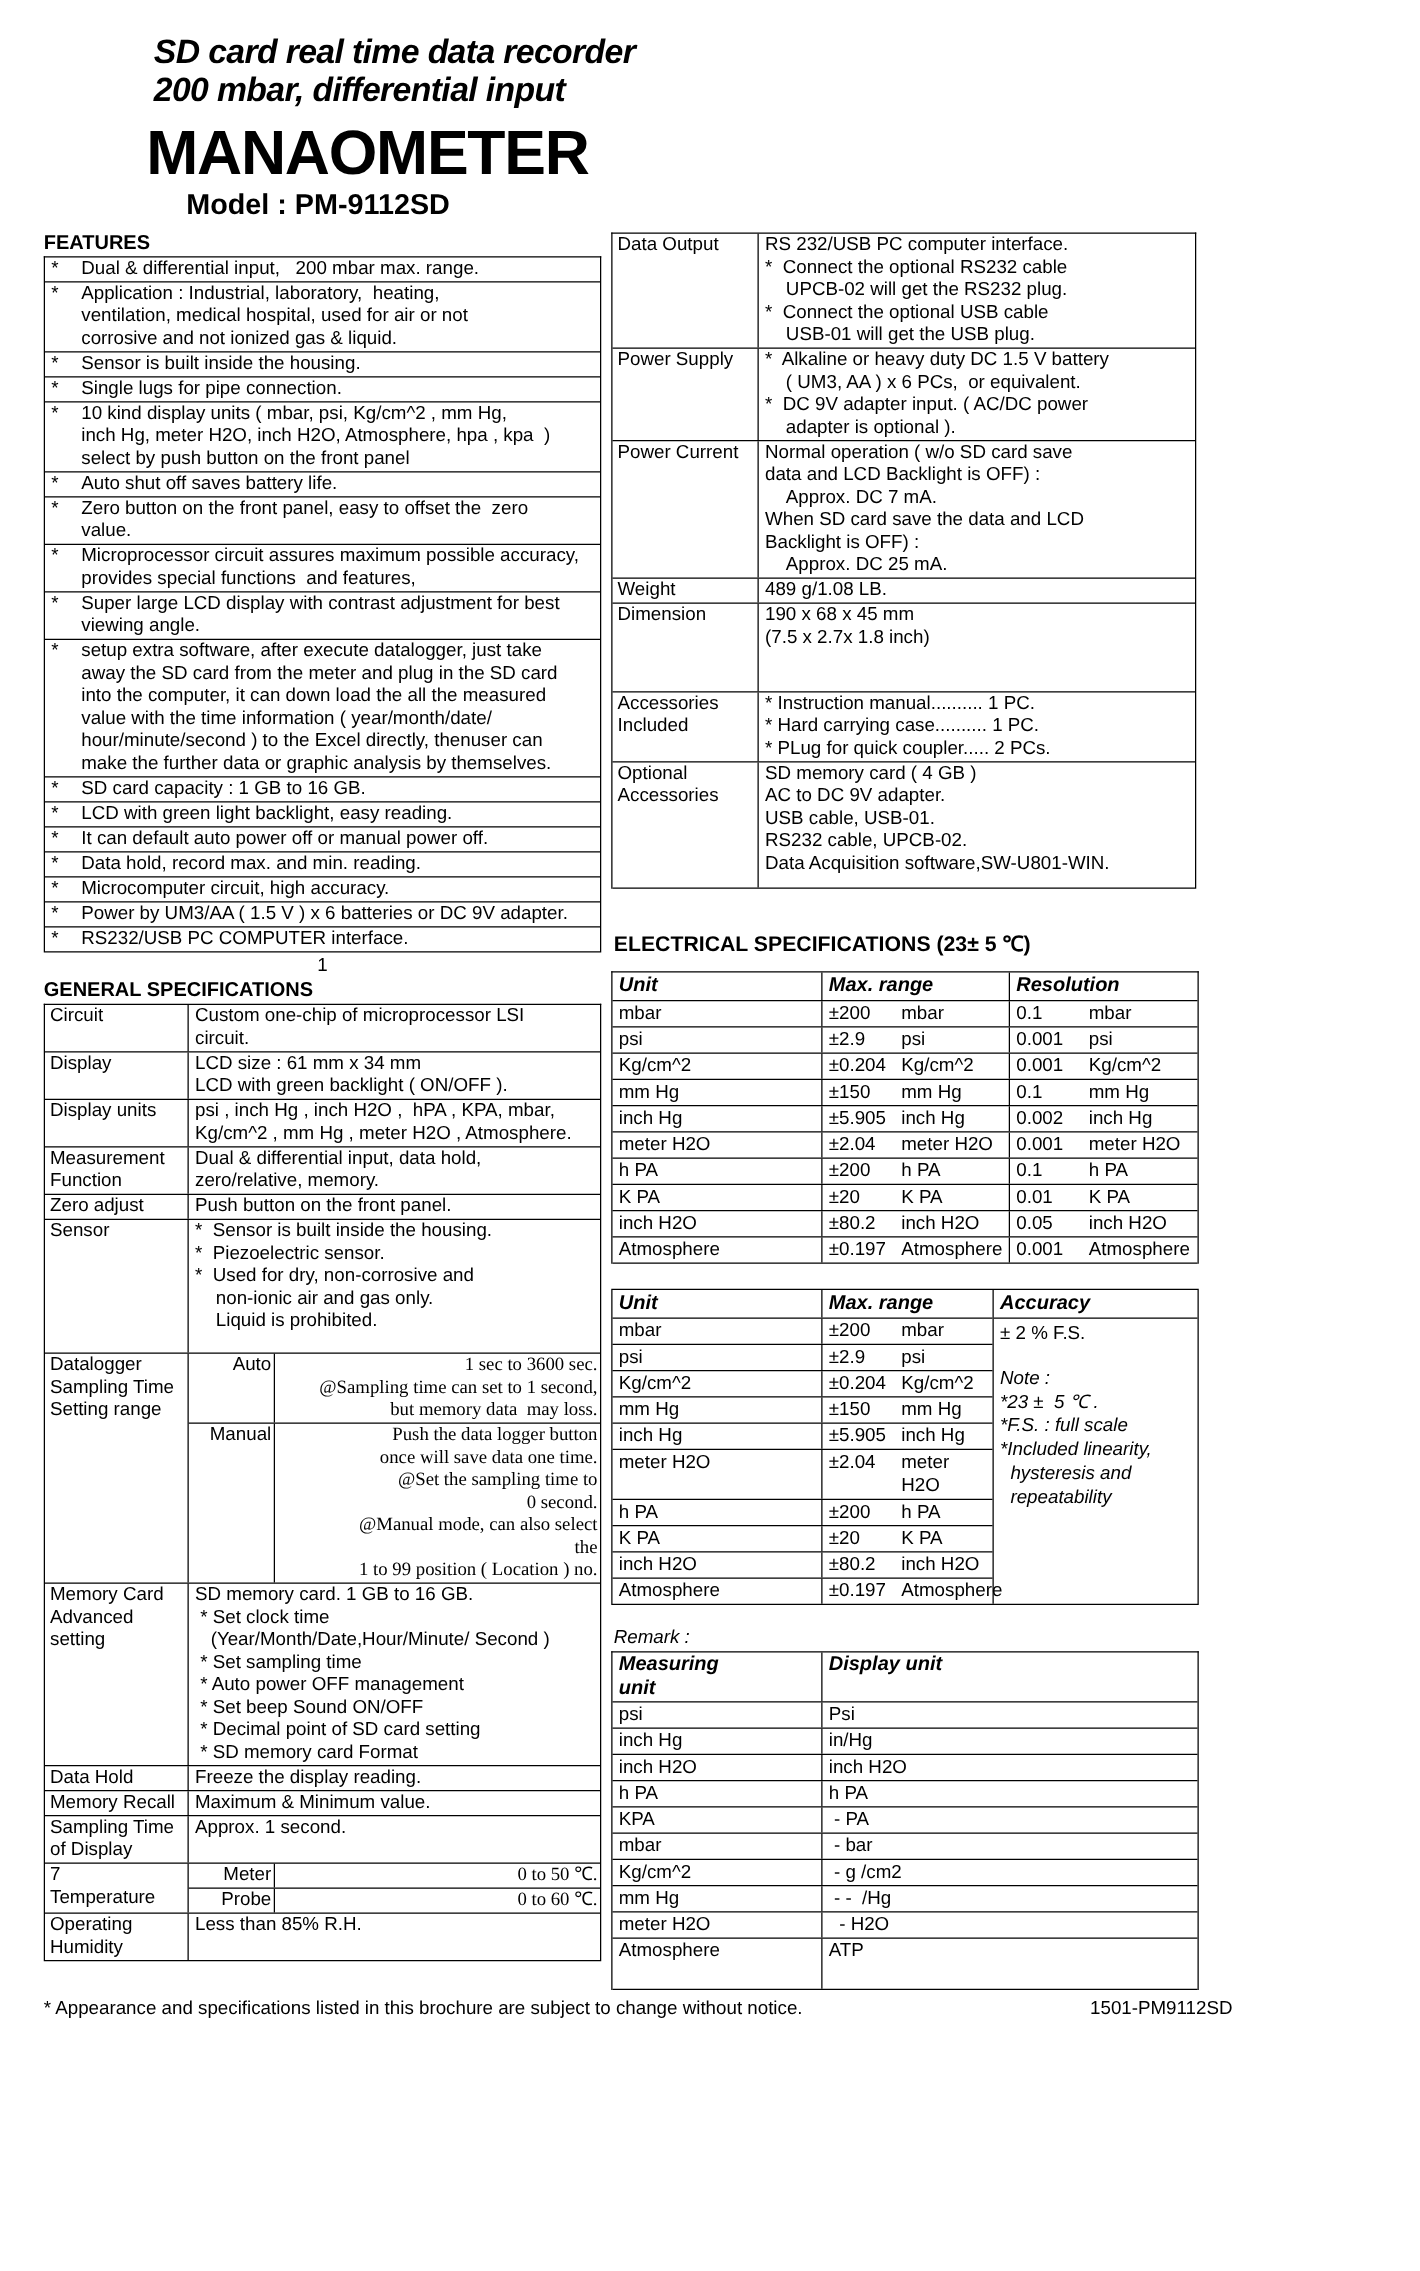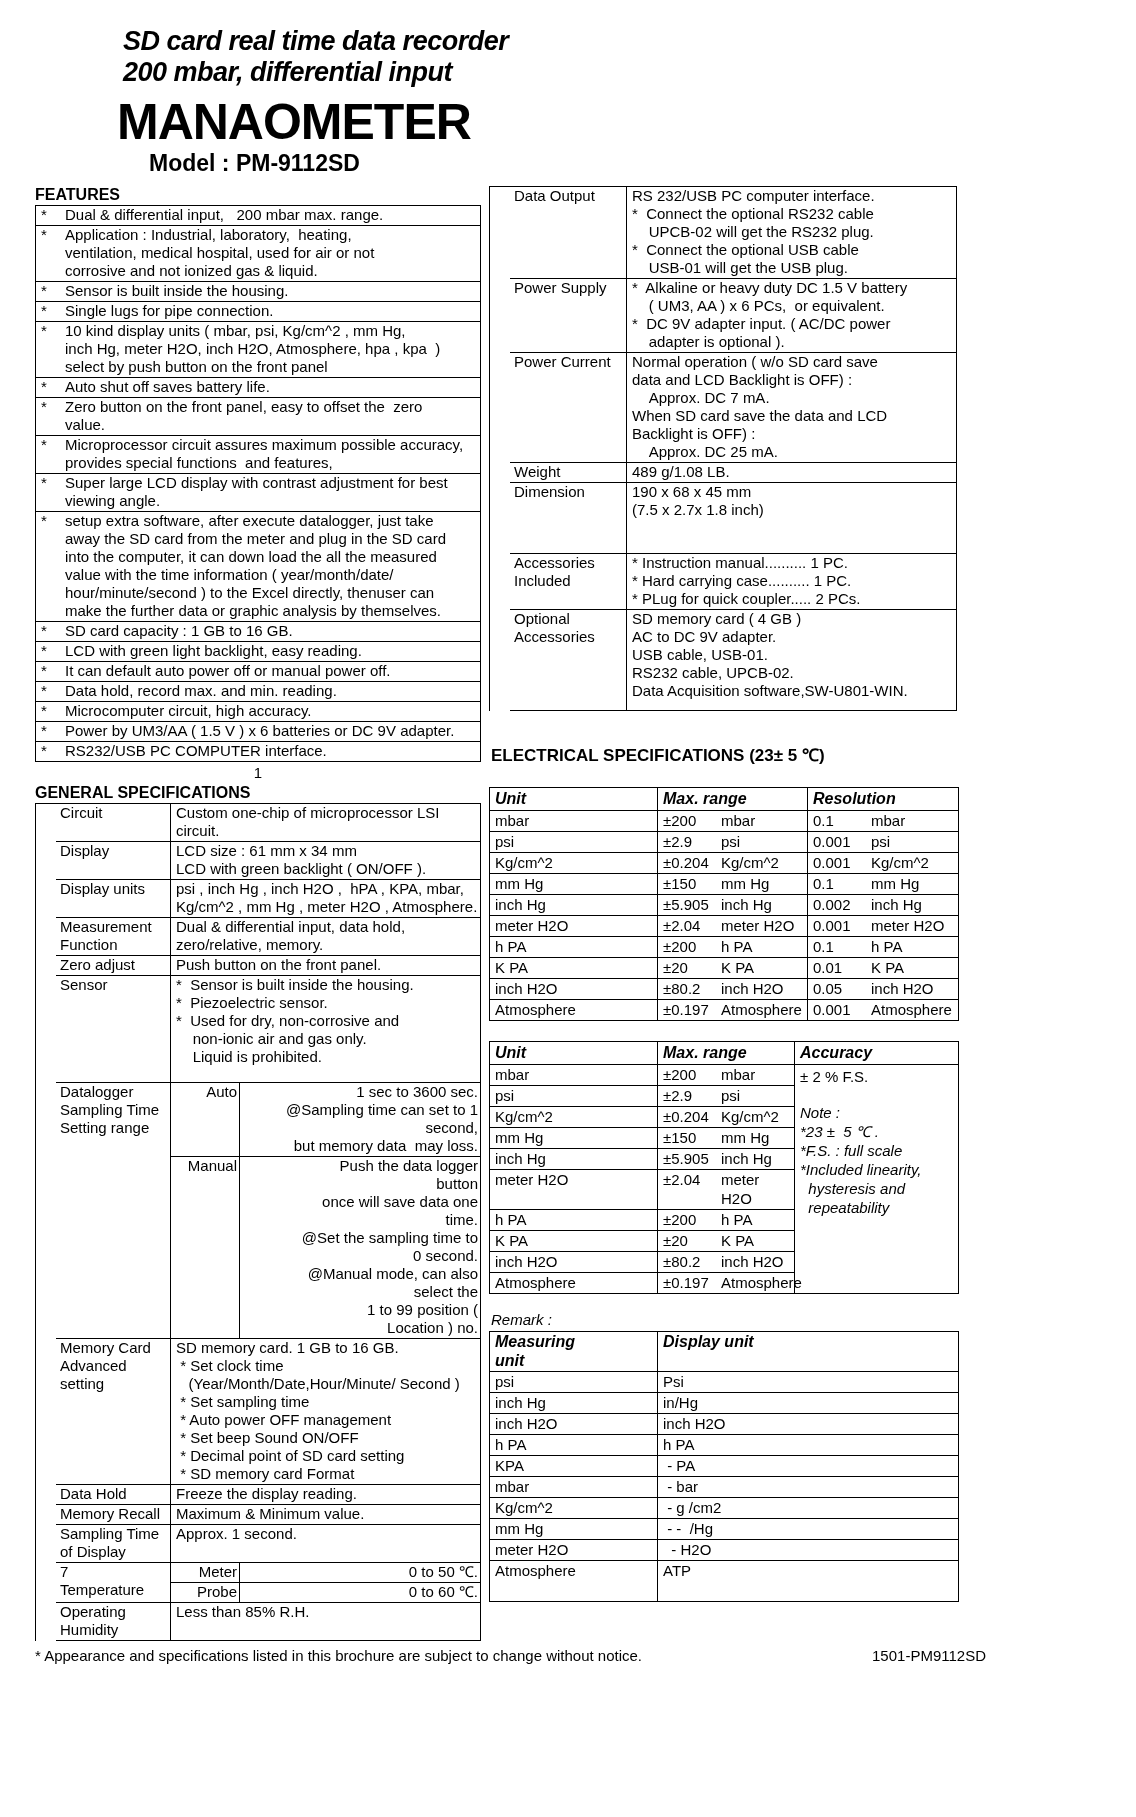--- a/index.html
+++ b/index.html
@@ -29,39 +29,39 @@
 
   
   .feat-table { border:1px solid #000; border-bottom:none; margin-top:1px; }
   .feat-row { display:flex; border-bottom:1px solid #000; padding:0 2px 1px 5px; }
   .bullet { width:24px; flex:none; line-height:18px; }
   .feat-text { flex:1; line-height:18px; }
 
   .page-num { text-align:center; line-height:21px; }
 
   
-  .spec-table { border:1px solid #000; border-bottom:none; margin-top:1px;padding-left:20px; }
+  .spec-table { border:1px solid #000; border-bottom:none; margin-top:1px; }
   .spec-row { display:flex; border-bottom:1px solid #000; align-items:stretch; }
   .spec-label { width:108px; flex:none; border-right:1px solid #000; padding:0 2px 1px 4px; line-height:18px; }
   .spec-value { flex:1; padding:0 2px 1px 5px; line-height:18px; }
   .sub { flex:1; display:flex; flex-direction:column; padding:0;text-align:right; }
   .subrow { display:flex; border-bottom:1px solid #000; flex:1; }
   .subrow:last-child { border-bottom:none;gap:48px; }
   .subkey { width:62px; flex:none; border-right:1px solid #000; padding:0 2px 1px 4px; line-height:18px; }
-  .subval { flex:1; padding:0 2px 1px 6px; line-height:18px; }
+  .subval { flex:1; padding:0 2px 1px 6px; line-height:18px;font-family:Liberation Serif, serif; }
 
   .rs-table { width:468px; box-sizing:border-box; }
   .rs-table .spec-label { width:110px; }
   .italic { font-style:italic; }
   .pad-b10 { padding-bottom:10px; }
   .pad-b16 { padding-bottom:16px; }
   .minh72 { min-height:70px; }
 
   
-  .elec-head { font-weight:bold; font-size:17px; margin:32px 0 21px 2px; }
+  .elec-head { font-weight:bold; font-size:17px; margin:32px 0 11px 2px; }
   .et { border:1px solid #000; border-bottom:none; width:470px; box-sizing:border-box; }
   .et-hrow, .et-row { display:flex; border-bottom:1px solid #000; }
   .et-c1 { width:160px; flex:none; border-right:1px solid #000; padding:0 2px 1px 5px; line-height:19px; }
   .et-c2 { width:142px; flex:none; border-right:1px solid #000; padding:0 2px 1px 5px; line-height:19px; display:flex; }
   .et-c3 { flex:1; padding:0 2px 1px 5px; line-height:19px; display:flex; }
   .val { width:58px; flex:none; }
   .hcell { font-weight:bold; font-style:italic; font-size:16px; line-height:21px; }
 
   .et2wrap { display:flex; border:1px solid #000; width:470px; box-sizing:border-box; margin-top:20px; align-items:stretch; }
   .et2 { width:304px; flex:none; border-right:1px solid #000; }

